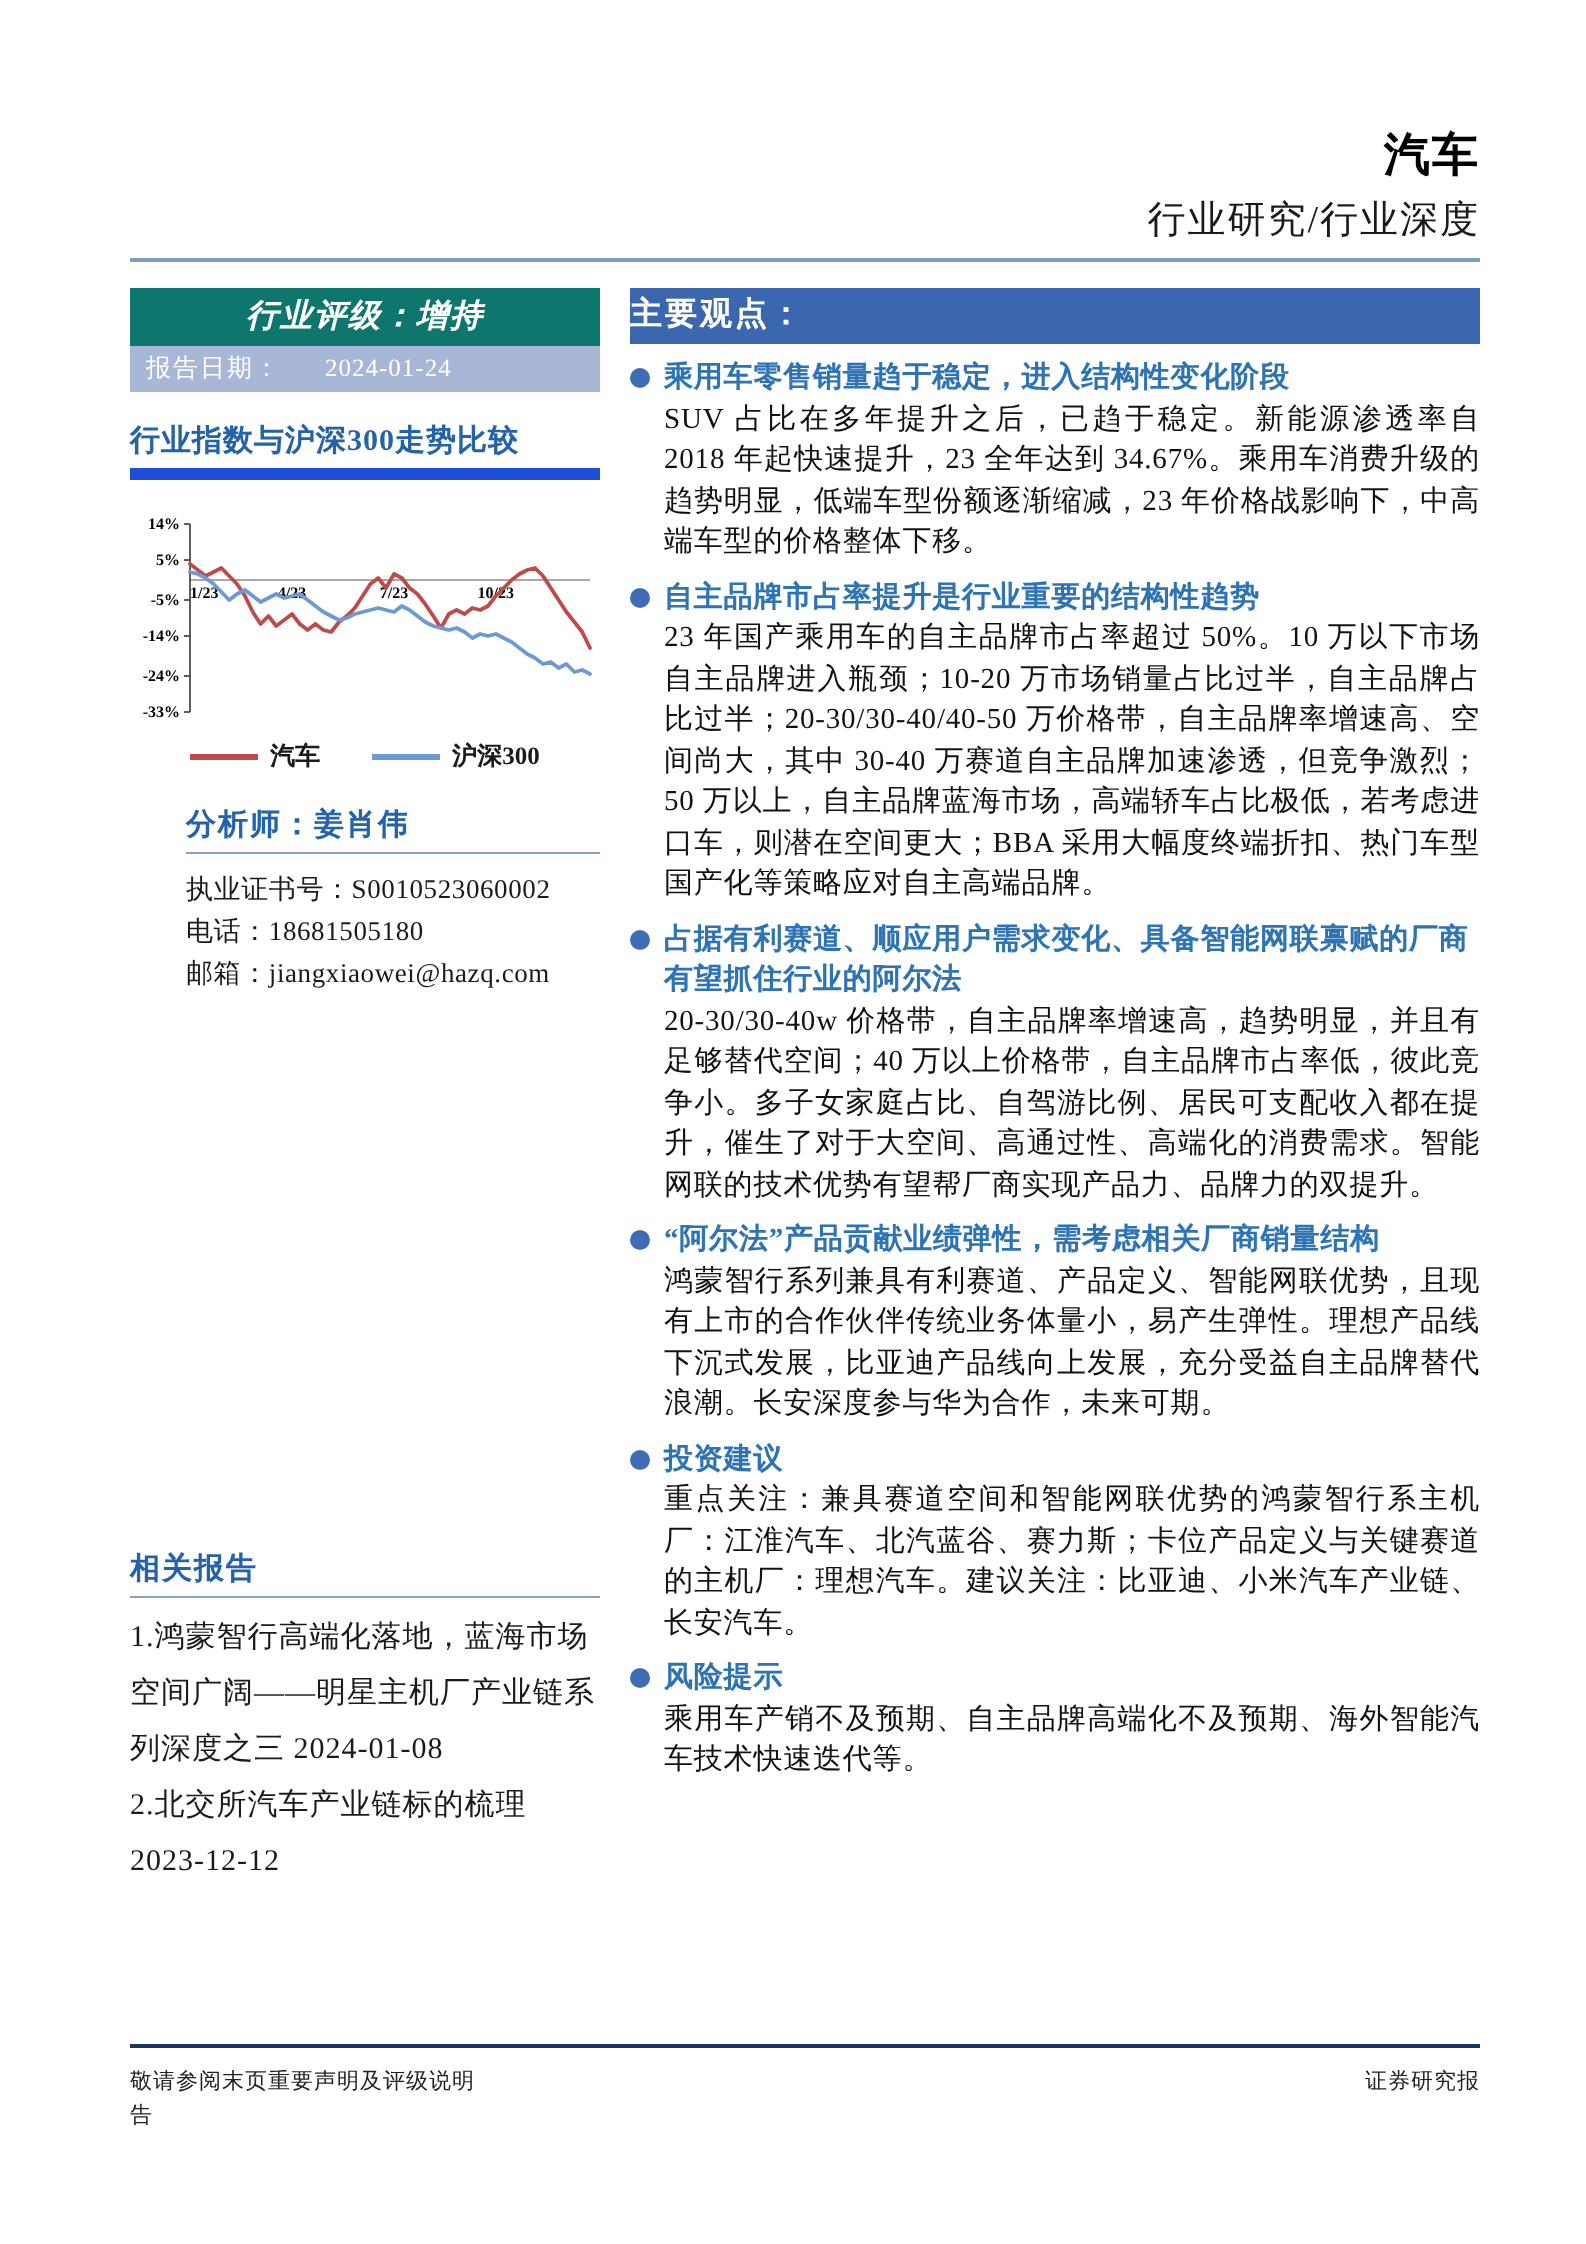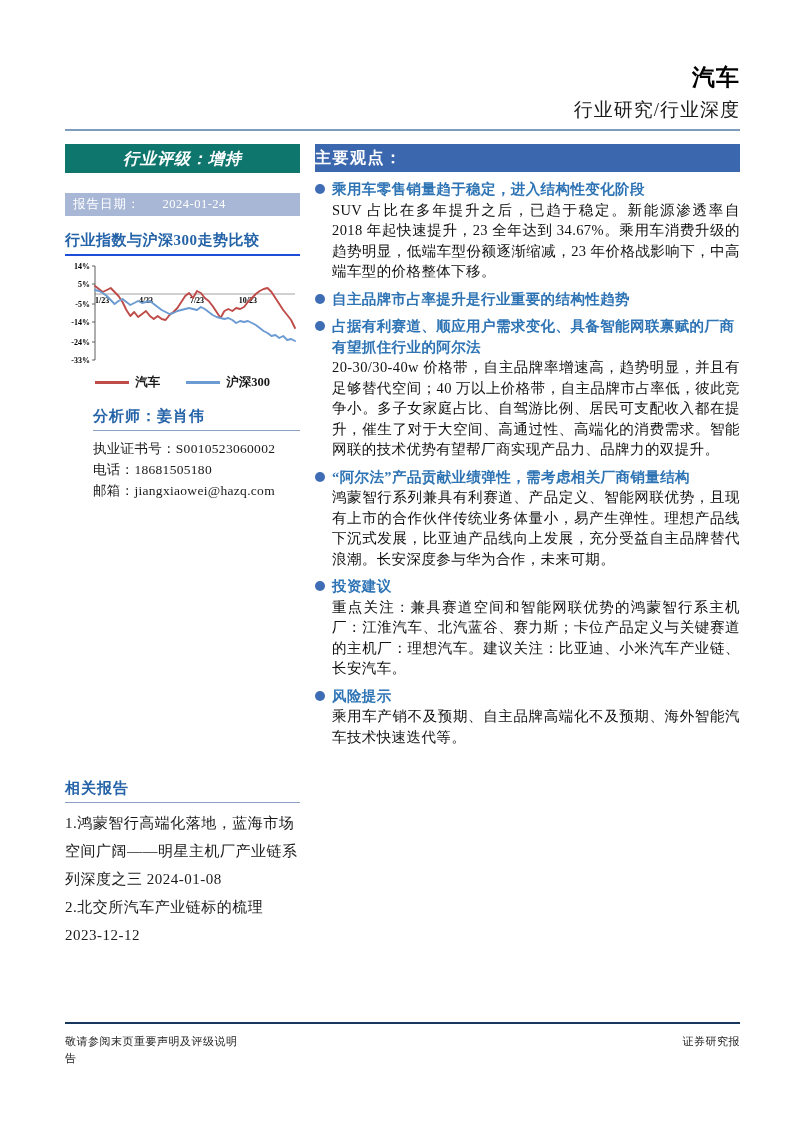--- a/index.html
+++ b/index.html
@@ -32,21 +32,21 @@
   }
   .date-bar{
     height:23px; line-height:23px; color:#fff; font-size:12.5px;
     display:flex; padding-left:8px; letter-spacing:1px;
   }
   .date-bar .val{ margin-left:22px; letter-spacing:0.5px;}
 
   .chart-block{ margin-top:15px; }
   .chart-title{
     font-size:15px; font-weight:bold; color:#2563A8; letter-spacing:0.5px;
-    padding-bottom:4px; border-bottom:2px solid #1d4ed8; margin-bottom:4px;
+    padding-bottom:4px; border-bottom:6px solid #1d4ed8; margin-bottom:16px;
   }
   .trend-svg{ display:block; }
   .tick{ font-size:8px; font-weight:bold; fill:#000; font-family:"Liberation Serif",serif;}
   .legend{ display:flex; justify-content:center; gap:26px; margin-top:2px; align-items:center;}
   .legend-item{ display:flex; align-items:center; gap:6px; font-size:12.5px; font-weight:bold;}
   .legend-swatch{ width:34px; height:3px; display:inline-block; }
 
   .analyst{ margin-top:16px;margin-left:28px; }
   .analyst-name{
     font-size:15px; font-weight:bold; color:#2563A8; letter-spacing:1px;
@@ -101,21 +101,21 @@
       <div class="industry">汽车</div>
       <div class="report-type">行业研究/行业深度</div>
     </div>
     <div class="top-rule"></div>
 
 
     <div class="columns">
 
       <aside class="left-col">
         <div class="rating-bar" style="background: #0f766e; font-style: italic;">行业评级：增持</div>
-        <div class="date-bar" style="background: rgb(168, 183, 214); margin-top: 20px;">
+        <div class="date-bar" style="background: rgb(168, 183, 214);">
           <span>报告日期：</span>
           <span class="val">2024-01-24</span>
         </div>
 
         <div class="chart-block">
           <div class="chart-title">行业指数与沪深300走势比较</div>
           <svg id="trend-svg" class="trend-svg" width="235" height="112" viewBox="0 0 235 112">
               <line x1="30" y1="34" x2="230" y2="34" stroke="#8c8c8c" stroke-width="0.8"></line>
               <line x1="30" y1="6" x2="30" y2="100" stroke="#4d4d4d" stroke-width="0.9"></line>
               <line x1="27" y1="6" x2="30" y2="6" stroke="#4d4d4d" stroke-width="0.9"></line>
@@ -172,20 +172,21 @@
             <span class="section-heading">乘用车零售销量趋于稳定，进入结构性变化阶段</span>
           </div>
           <div class="section-body">SUV 占比在多年提升之后，已趋于稳定。新能源渗透率自 2018 年起快速提升，23 全年达到 34.67%。乘用车消费升级的趋势明显，低端车型份额逐渐缩减，23 年价格战影响下，中高端车型的价格整体下移。</div>
         </div>
 
         <div class="section">
           <div class="section-head">
             <span class="bullet"></span>
             <span class="section-heading">自主品牌市占率提升是行业重要的结构性趋势</span>
           </div>
+          <div class="section-body">23 年国产乘用车的自主品牌市占率超过 50%。10 万以下市场自主品牌进入瓶颈；10-20 万市场销量占比过半，自主品牌占比过半；20-30/30-40/40-50 万价格带，自主品牌率增速高、空间尚大，其中 30-40 万赛道自主品牌加速渗透，但竞争激烈；50 万以上，自主品牌蓝海市场，高端轿车占比极低，若考虑进口车，则潜在空间更大；BBA 采用大幅度终端折扣、热门车型国产化等策略应对自主高端品牌。</div>
         </div>
 
         <div class="section">
           <div class="section-head">
             <span class="bullet"></span>
             <span class="section-heading">占据有利赛道、顺应用户需求变化、具备智能网联禀赋的厂商有望抓住行业的阿尔法</span>
           </div>
           <div class="section-body">20-30/30-40w 价格带，自主品牌率增速高，趋势明显，并且有足够替代空间；40 万以上价格带，自主品牌市占率低，彼此竞争小。多子女家庭占比、自驾游比例、居民可支配收入都在提升，催生了对于大空间、高通过性、高端化的消费需求。智能网联的技术优势有望帮厂商实现产品力、品牌力的双提升。</div>
         </div>
 

